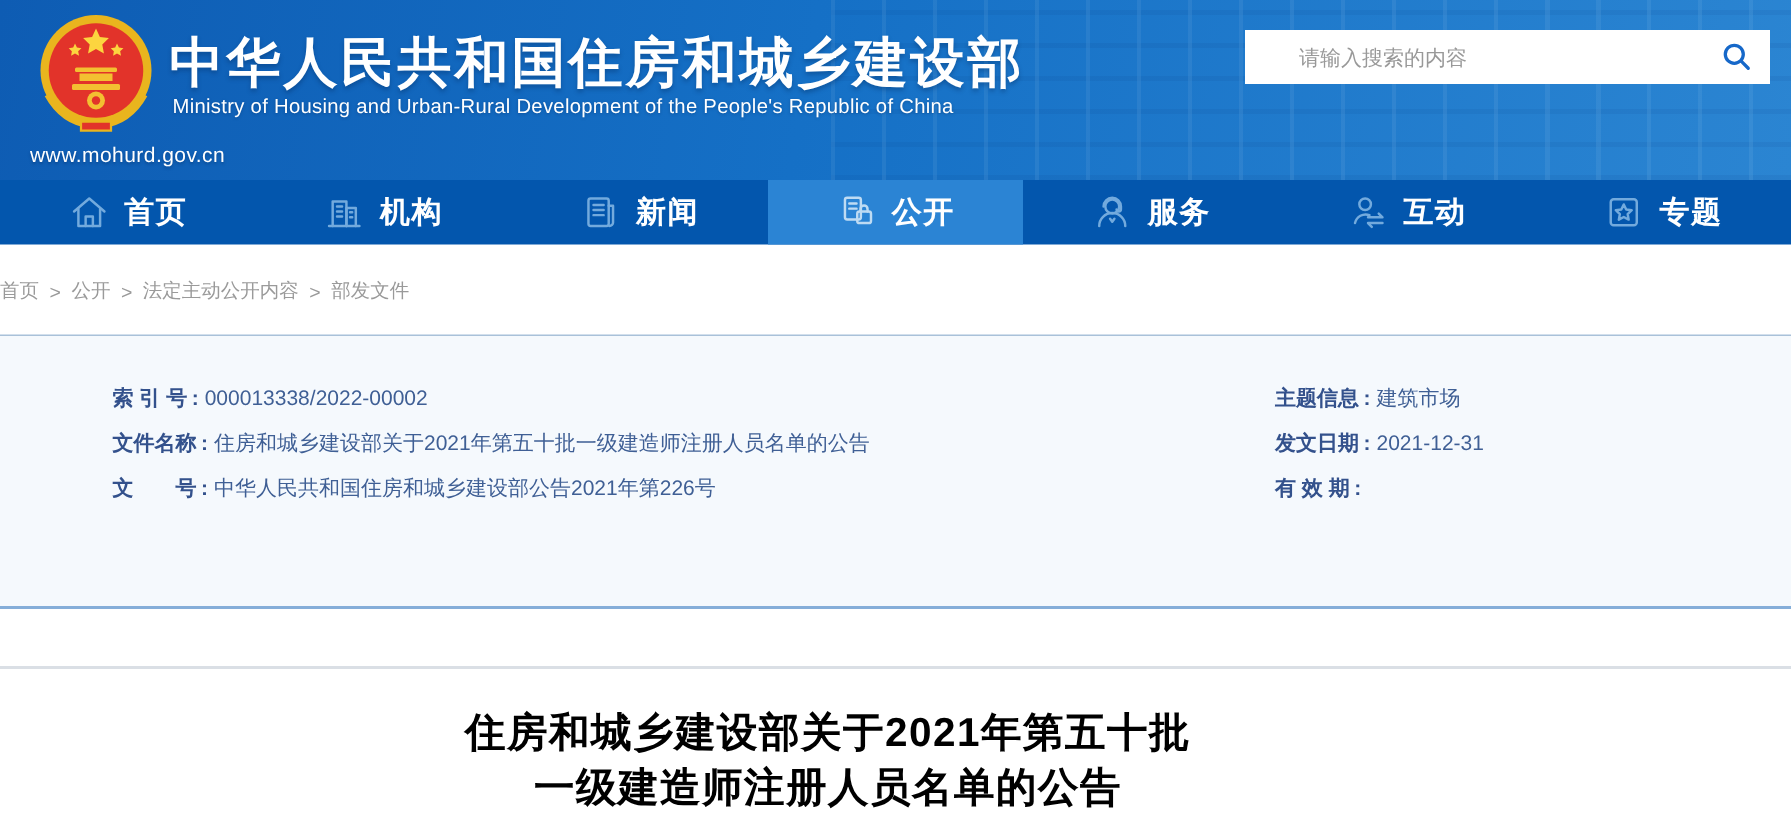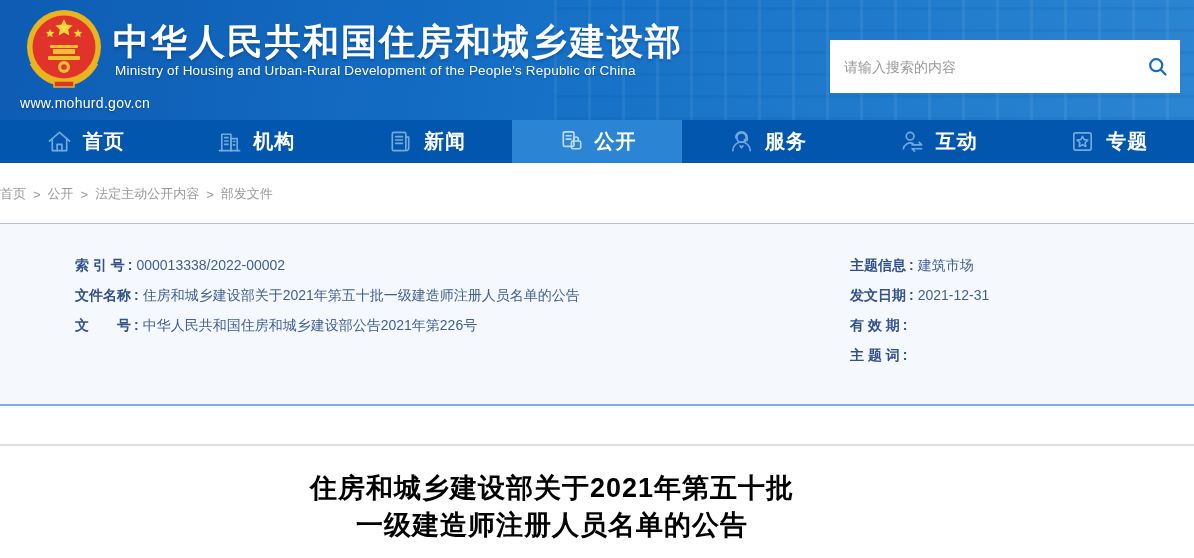--- a/index.html
+++ b/index.html
@@ -27,22 +27,22 @@
   .title-cn {
     position:absolute; left:113px; top:18px; color:#fff; font-weight:bold;
     font-size:36px; letter-spacing:2px; text-shadow:0 2px 3px rgba(0,40,90,.35);
     white-space:nowrap;
   }
   .title-en {
     position:absolute; left:115px; top:63px; color:#fff; font-size:13.5px;
     letter-spacing:.2px; text-shadow:0 1px 2px rgba(0,40,90,.35); white-space:nowrap;
   }
   .search-box {
-    position:absolute; right:14px; top:40px; width:350px; height:53px;
-    background:#fff; display:flex; align-items:center;
+    position:absolute; right:14px; top:20px; width:350px; height:36px;
+    background:#fff; display:flex; align-items:center;padding-left:22px;
   }
   .search-box input {
     flex:1; border:none; outline:none; height:100%; padding:0 8px 0 14px;
     font-size:14px; color:#333; background:transparent;
     font-family:"Liberation Sans","DejaVu Sans",sans-serif;
   }
   .search-box input::placeholder { color:#999; }
   .search-ic { width:22px; height:22px; margin-right:11px; cursor:pointer; flex:0 0 auto; }
 
   
@@ -220,23 +220,20 @@
     <div class="doc-col right">
       <div class="doc-row">
         <span class="doc-label">主题信息</span><span class="doc-colon">:</span><span class="doc-value">建筑市场</span>
       </div>
       <div class="doc-row">
         <span class="doc-label">发文日期</span><span class="doc-colon">:</span><span class="doc-value">2021-12-31</span>
       </div>
       <div class="doc-row">
         <span class="doc-label">有 效 期</span><span class="doc-colon">:</span><span class="doc-value"></span>
       </div>
-      <div class="doc-row">
-        <span class="doc-label">主 题 词</span><span class="doc-colon">:</span><span class="doc-value"></span>
-      </div>
     </div>
   </div>
 
   <div class="divider"></div>
 
   <div class="article-title">
     <div>住房和城乡建设部关于2021年第五十批</div>
     <div>一级建造师注册人员名单的公告</div>
   </div>
 

